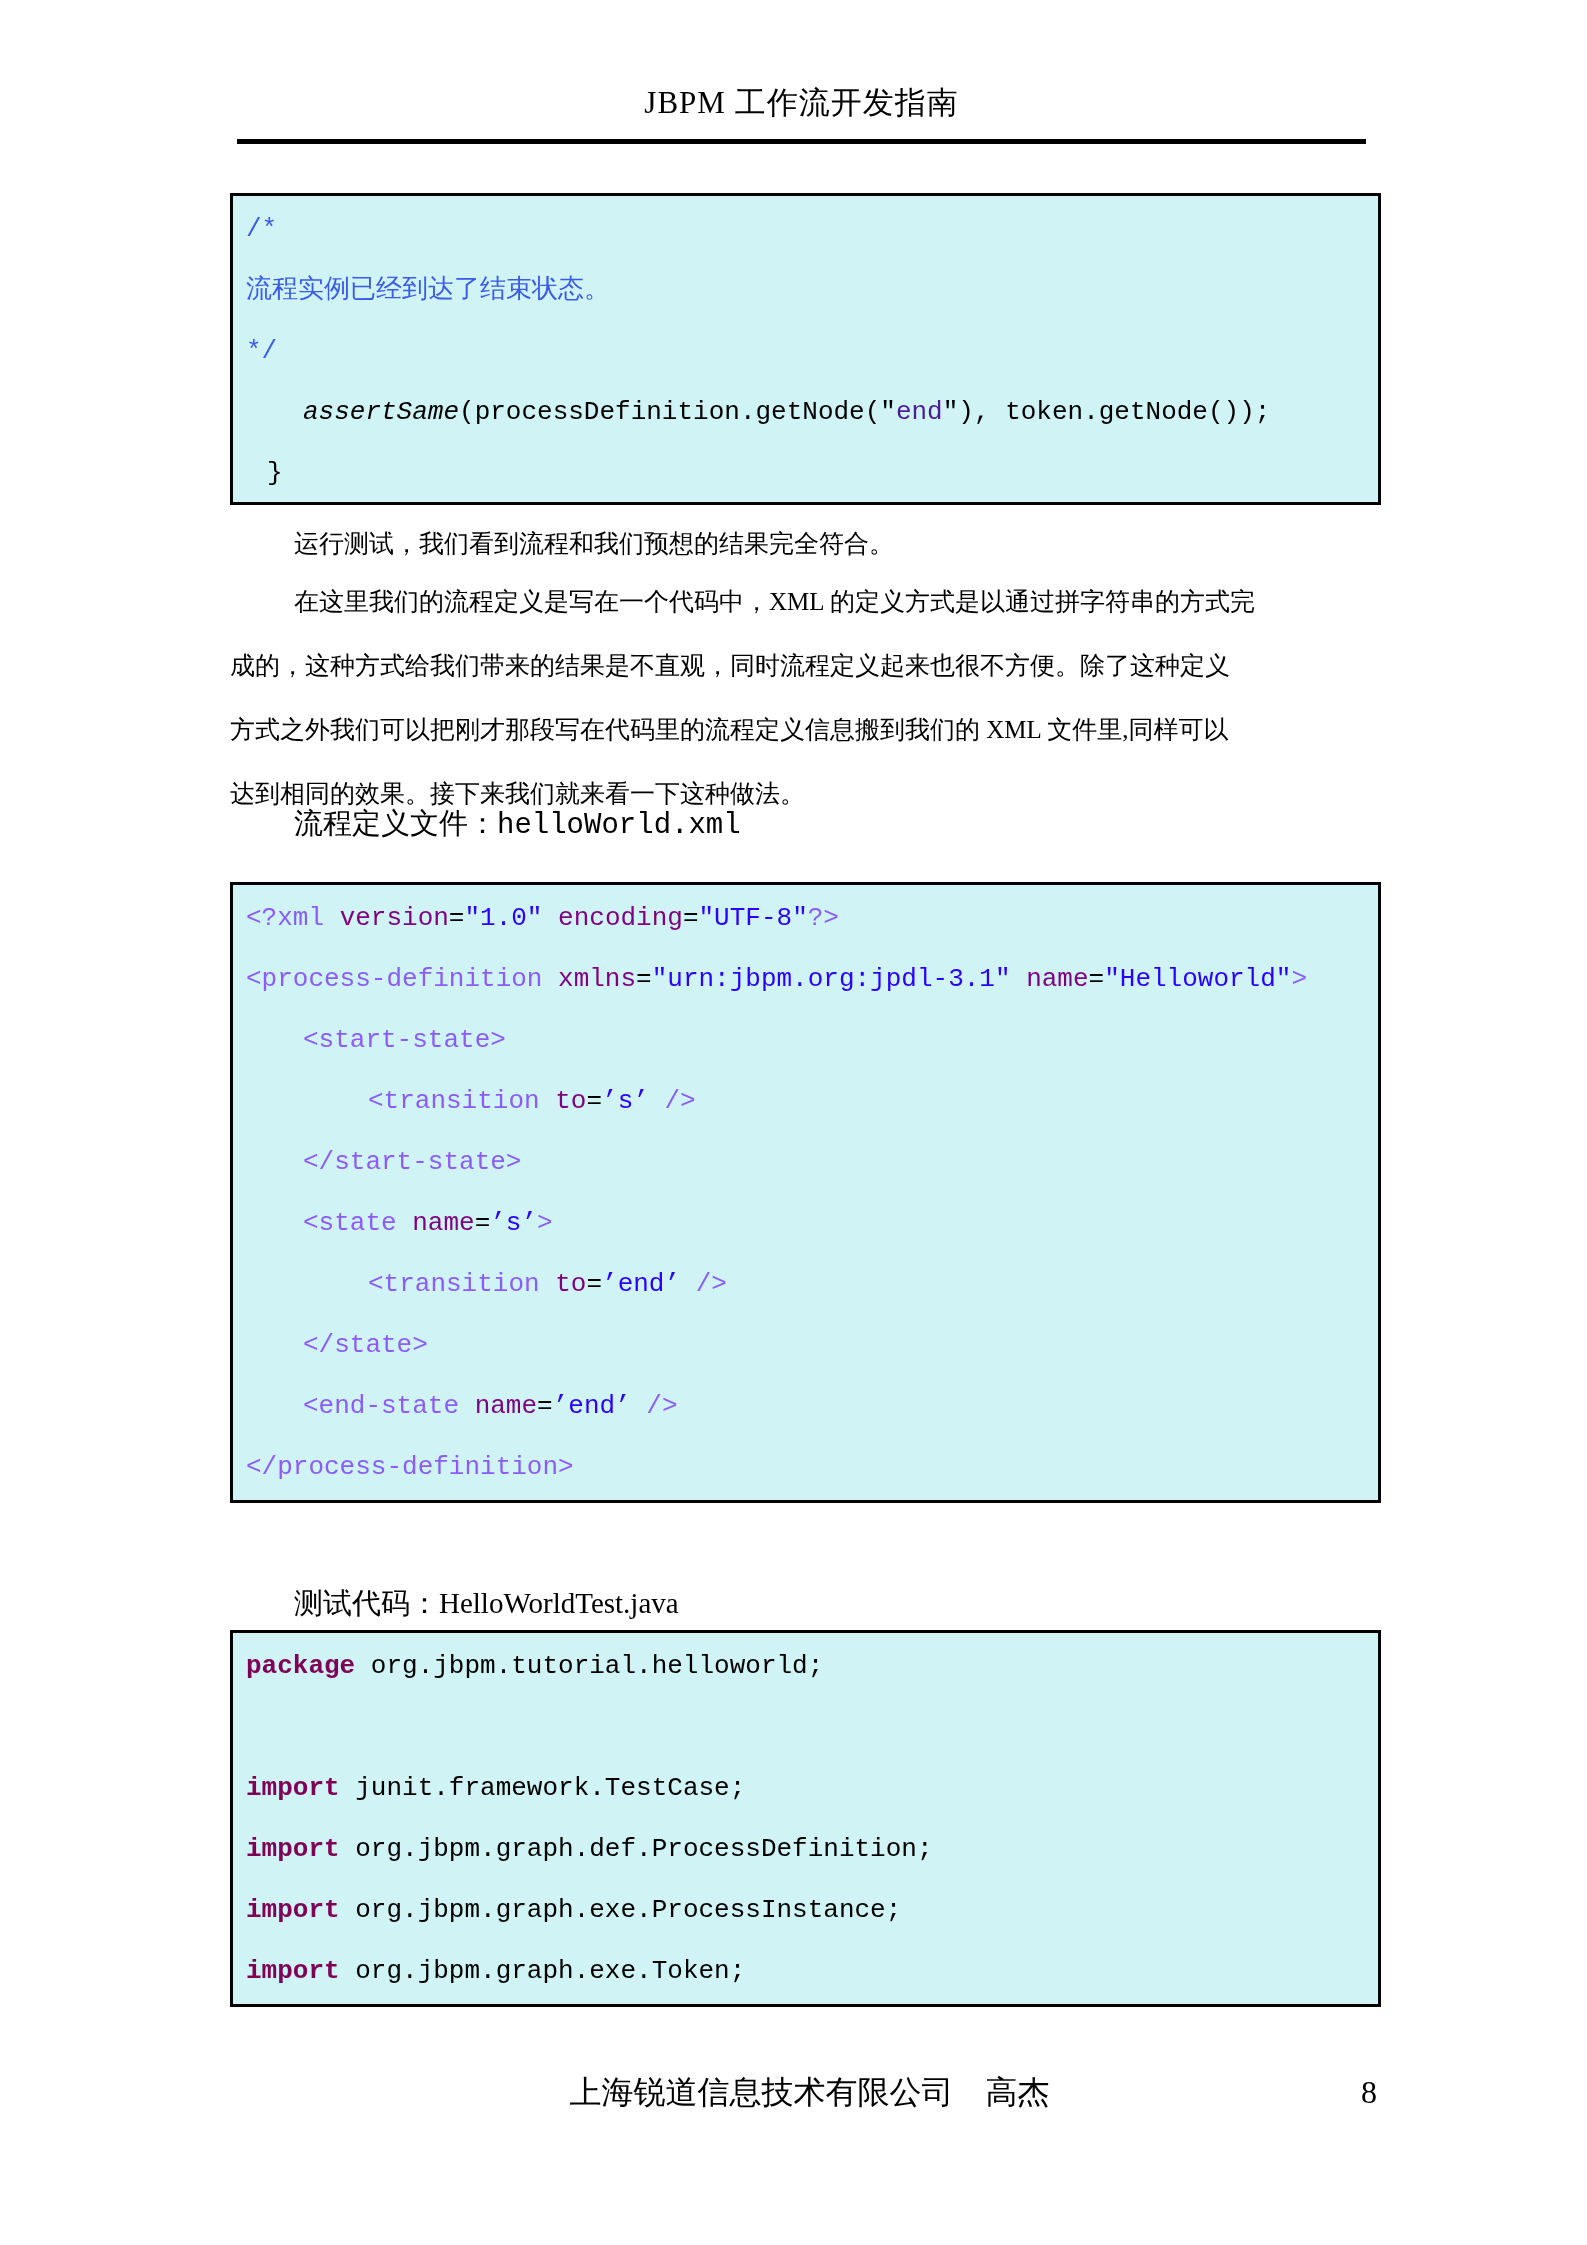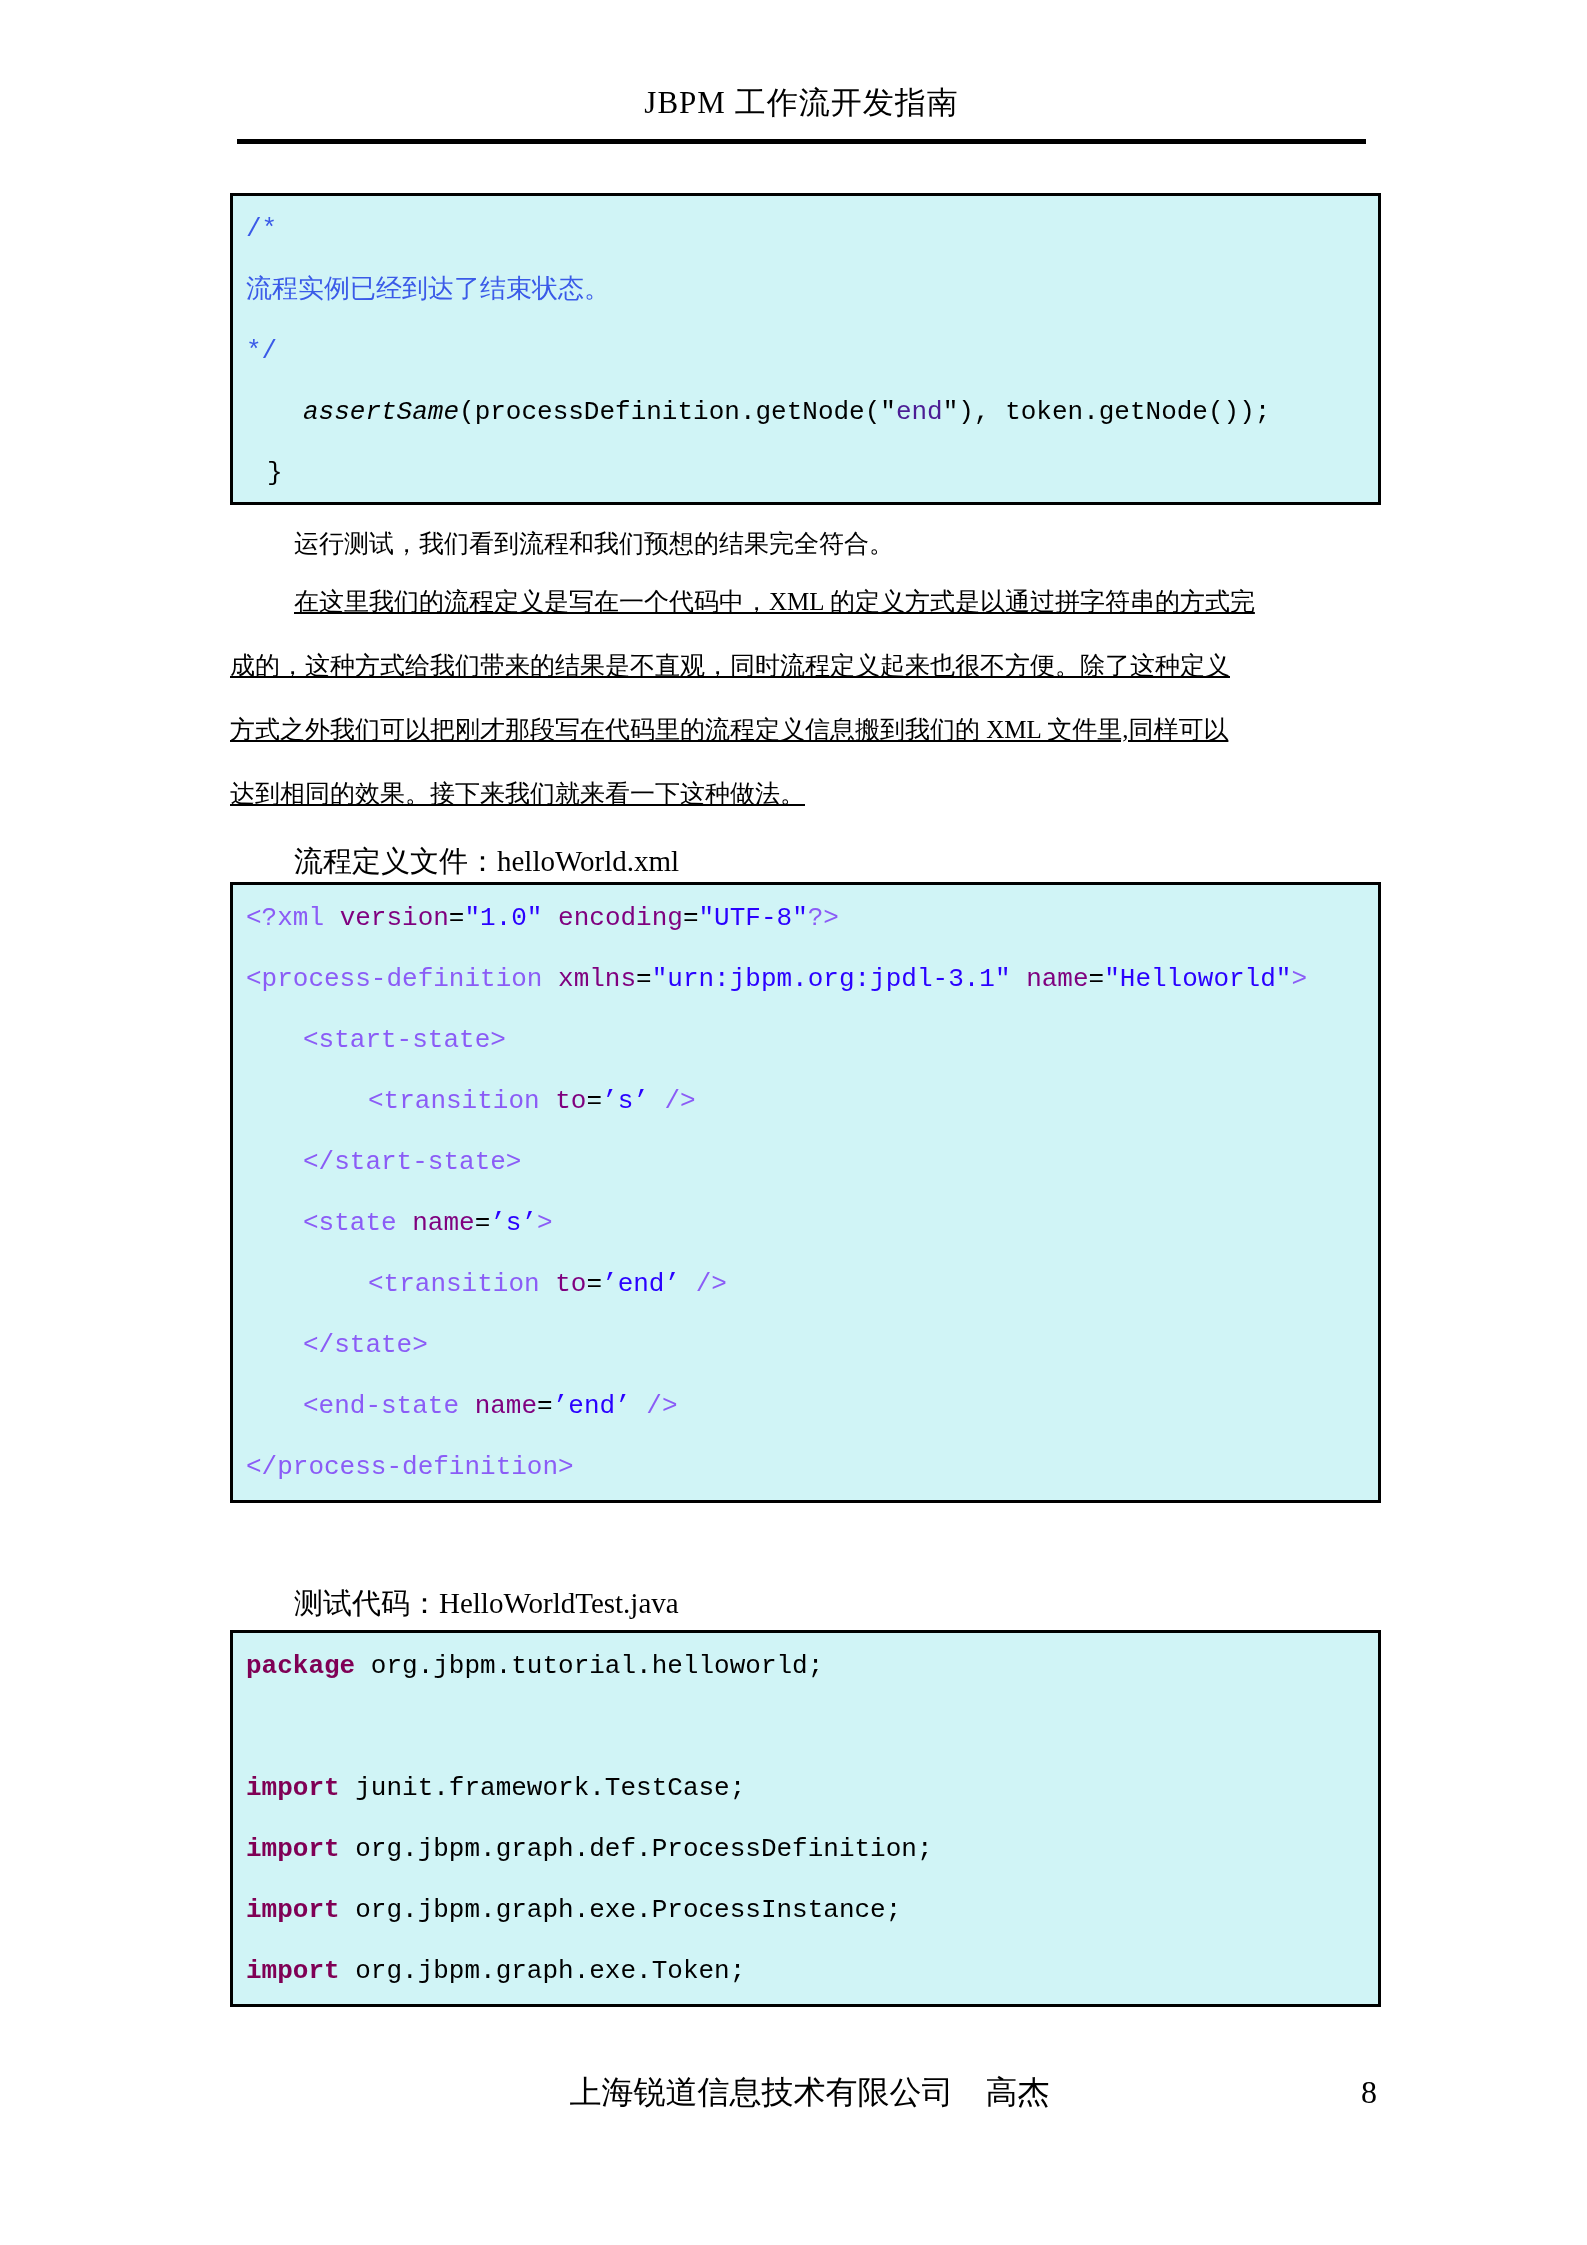--- a/index.html
+++ b/index.html
@@ -73,29 +73,29 @@
 
   
   .para {
     position: absolute;
     left: 230px;
     width: 1160px;
     font-size: 25px;
   }
   .p1 { top: 522px; line-height: 44px; padding-left: 64px; }
   .p2 { top: 570px; line-height: 64px; }
-  .p2 .pline { height: 64px; line-height: 64px; white-space: pre; text-decoration: underline; }
+  .p2 .pline { height: 64px; line-height: 64px; white-space: pre; }
   .p2 .pline.first { padding-left: 64px; }
 
   .code-label {
     position: absolute;
     left: 294px;
     font-size: 29px;
   }
-  .label-xml  { top: 842px; }
+  .label-xml  { top: 804px; font-family: Liberation Mono, monospace; }
   .label-java { top: 1584px; }
 
   
   .footer {
     position: absolute;
     top: 2072px;
     left: 16px;
     width: 100%;
     height: 40px;
     font-size: 32px;

